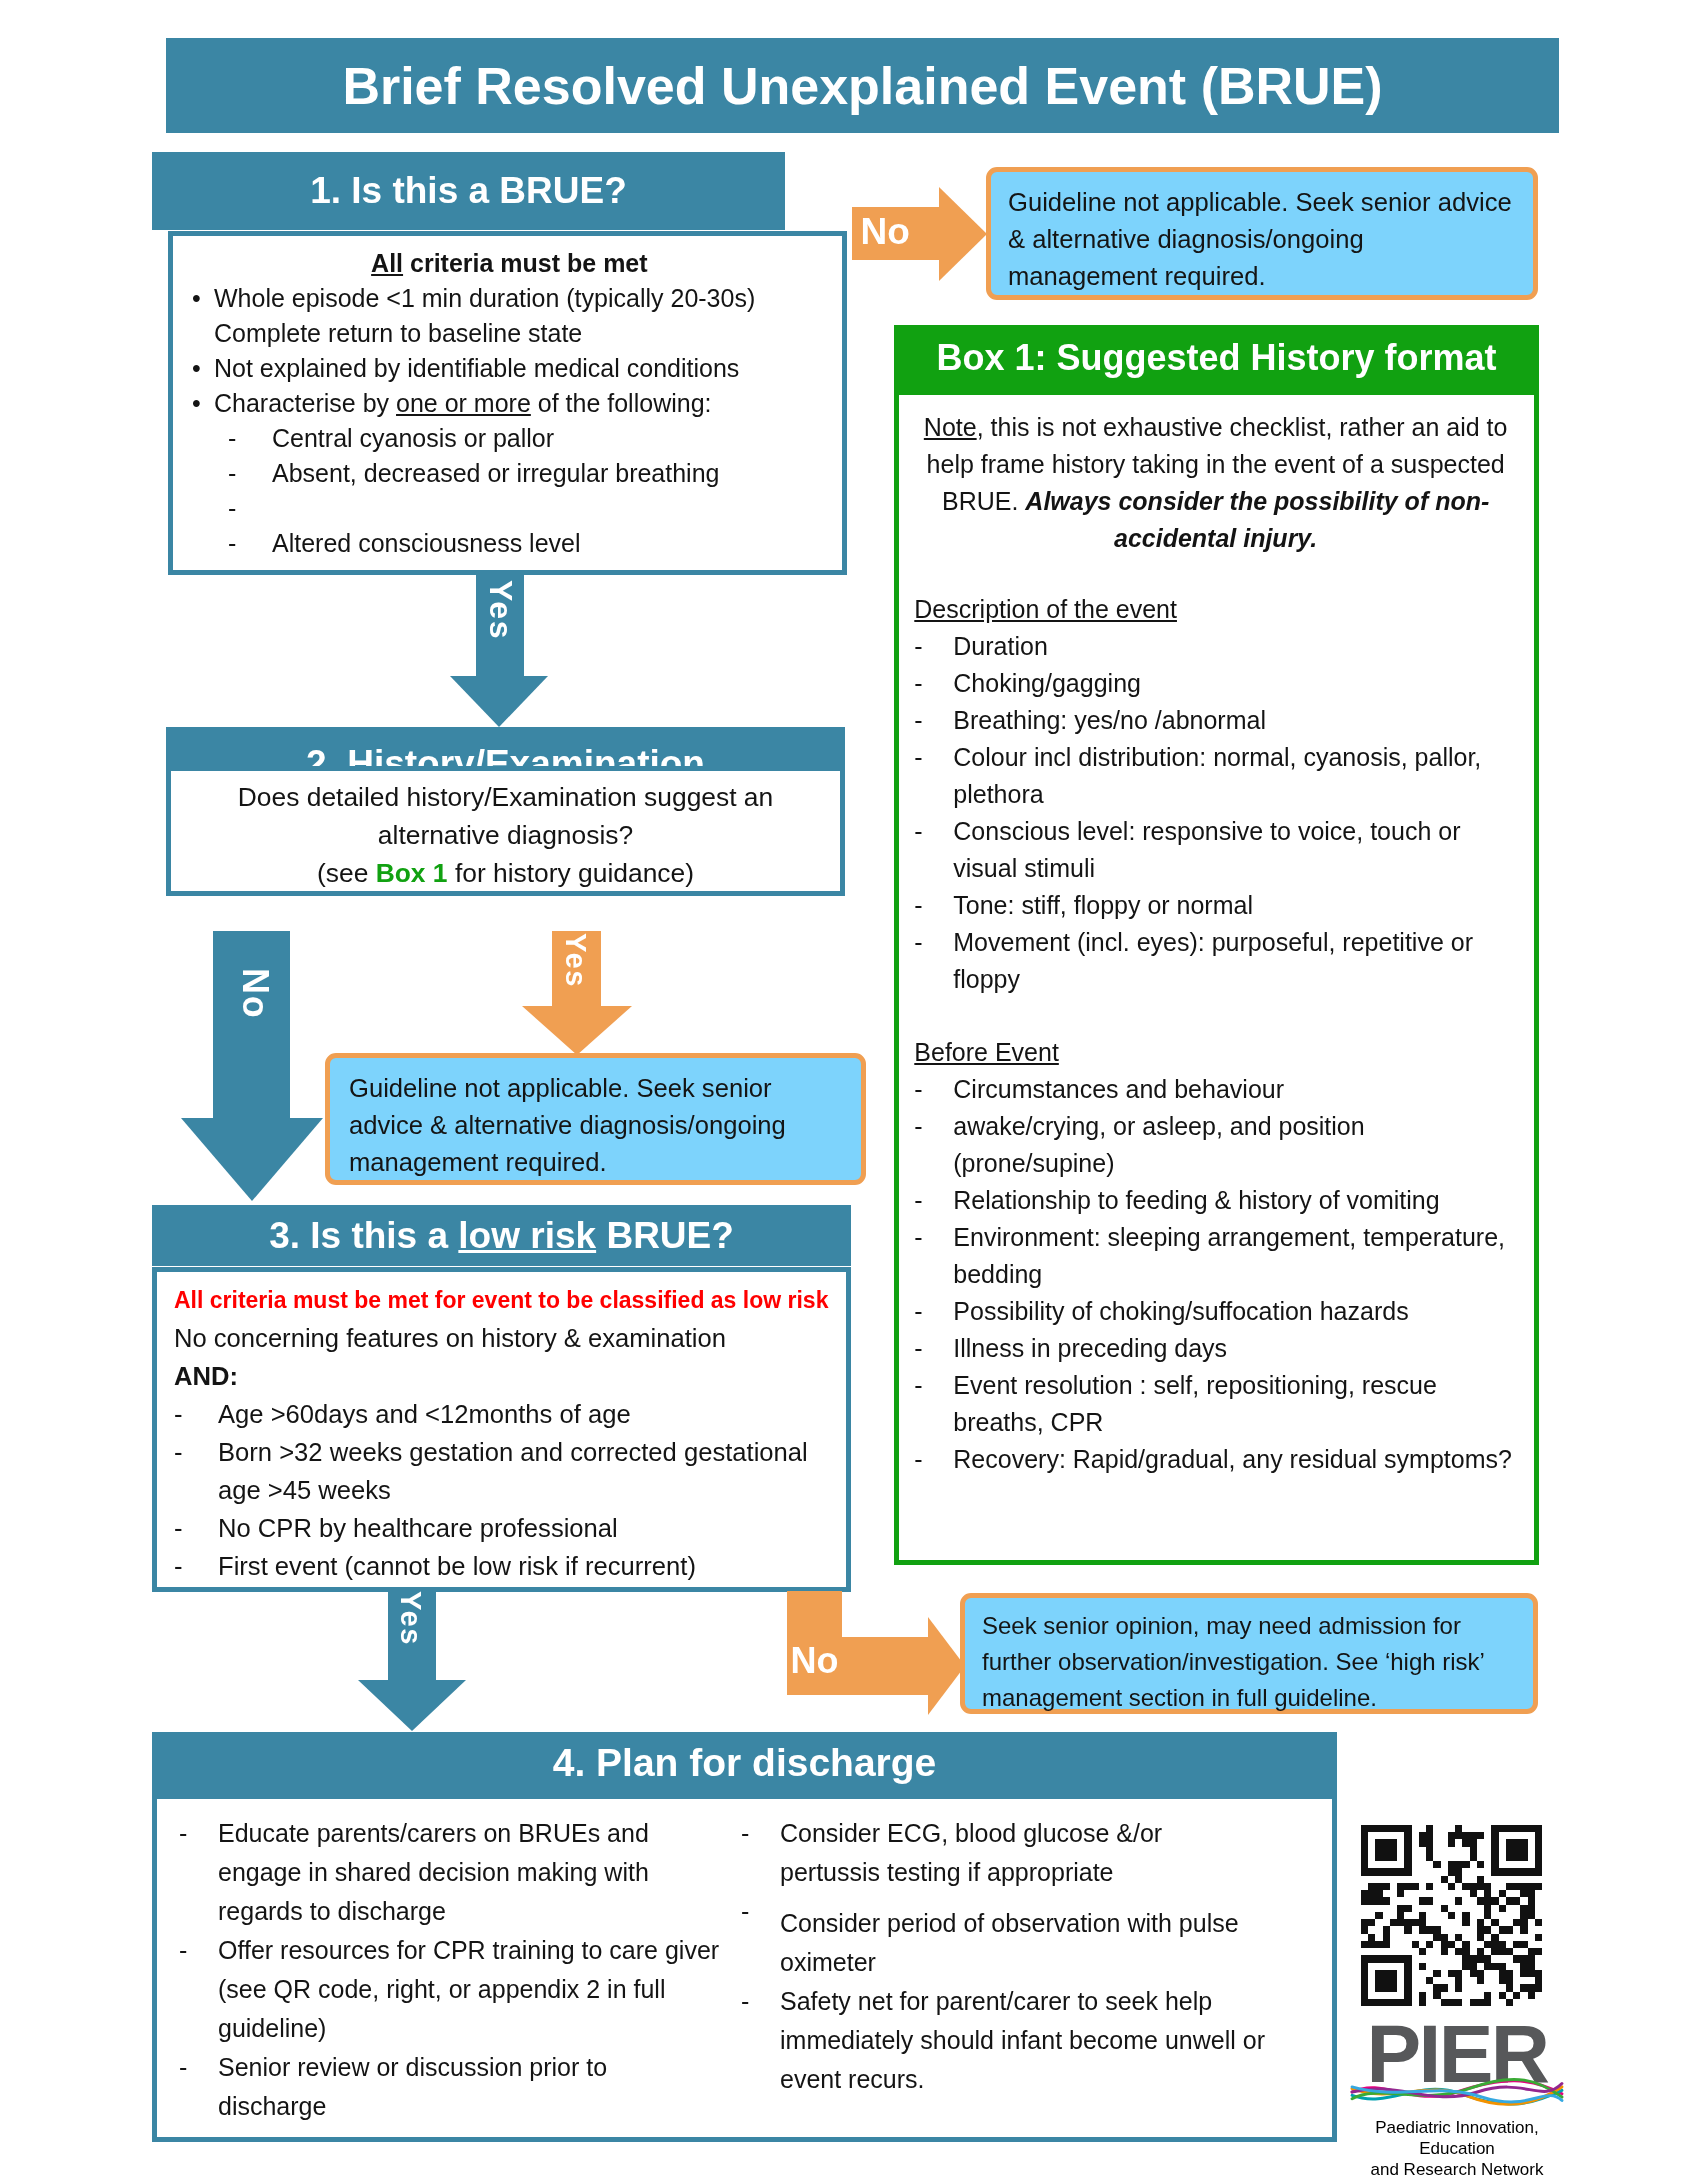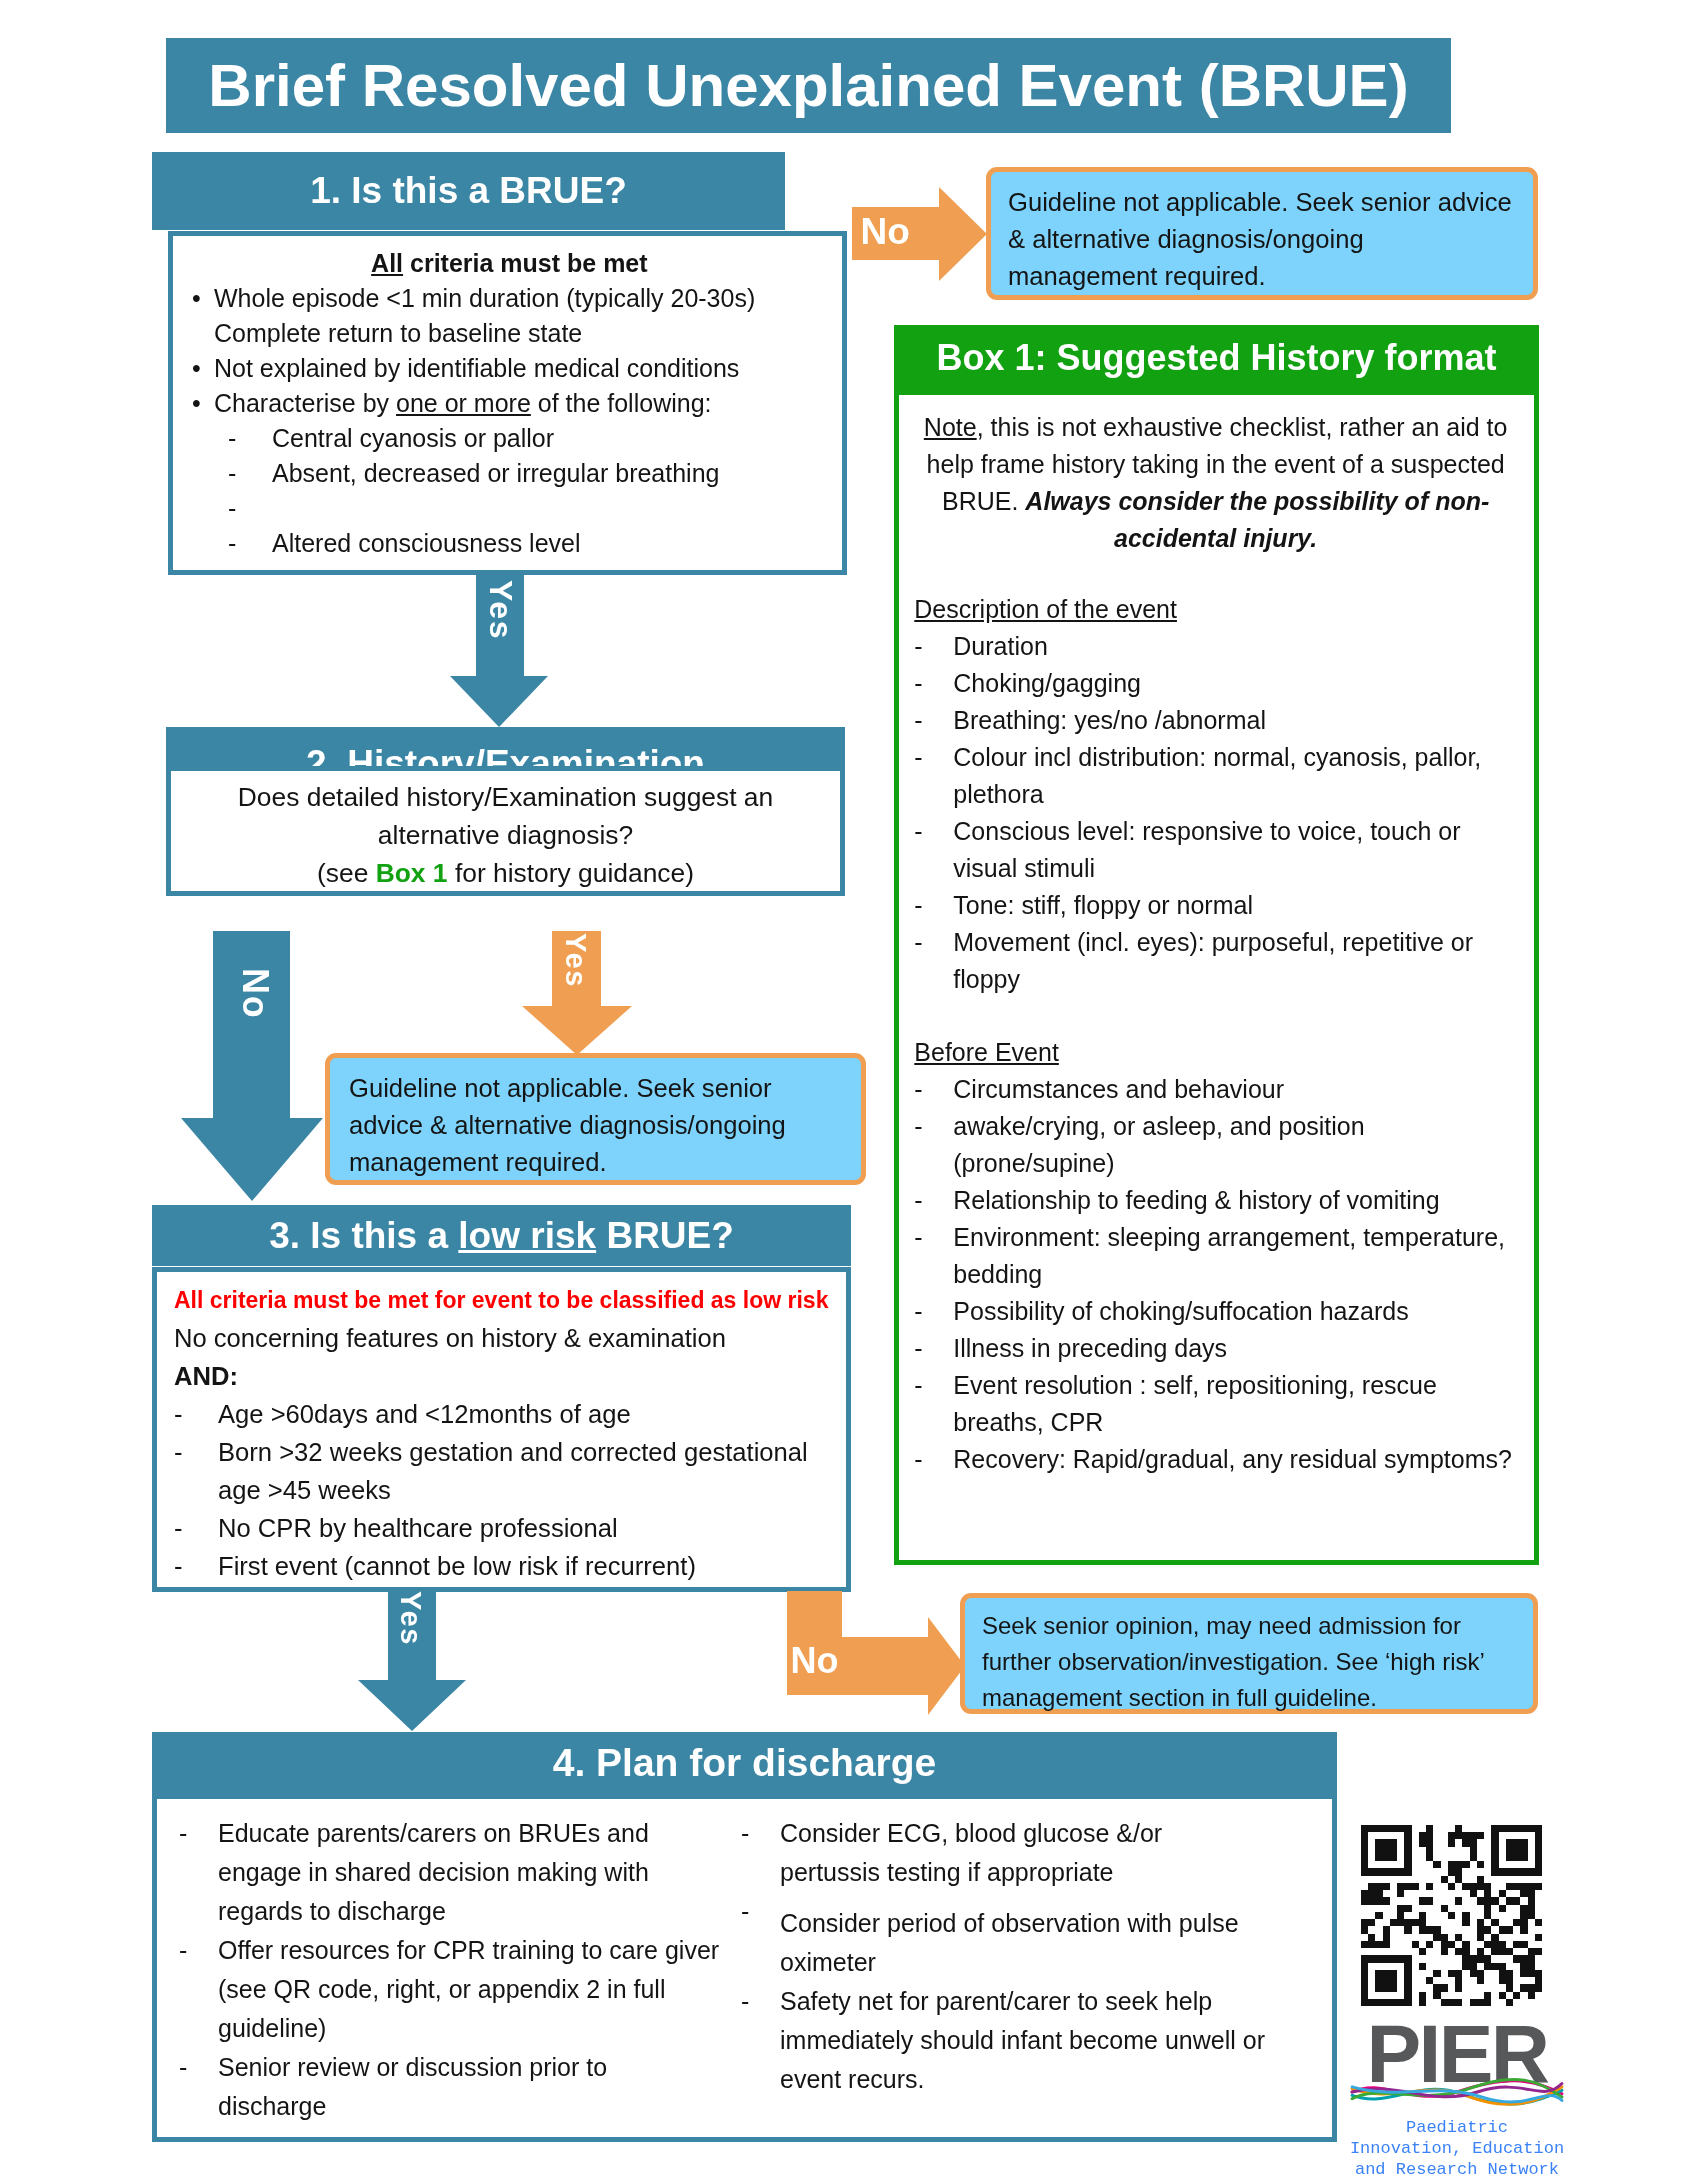--- a/index.html
+++ b/index.html
@@ -30,29 +30,29 @@
   .tailv{position:absolute;background:#3B86A4;}
   .tailv.or{background:#F09F52;}
   .headv{position:absolute;width:0;height:0;}
   .vlabel{position:absolute;writing-mode:vertical-rl;text-orientation:mixed;
           color:#fff;font-weight:bold;font-size:32px;letter-spacing:1.7px;}
   .hlabel{position:absolute;color:#fff;font-weight:bold;font-size:37px;}
 
   
   .pier-word{font-weight:bold;color:#57585A;font-size:82px;letter-spacing:-2.6px;
              line-height:77px;text-align:center;}
-  .pier-tag{color:#3b82f6;font-size:17px;line-height:21px;text-align:center;font-family:Liberation Mono, monospace;}
+  .pier-tag{color:#000000;font-size:17px;line-height:21px;text-align:center;}
   .qr-svg{shape-rendering:crispEdges;}
 </style>
 </head>
 <body>
 
 <div id="page">
 
-  <div class="abs teal-hdr" style="left:166px;top:38px;width:1285px;height:95px;font-size:60px;">
+  <div class="abs teal-hdr" style="left:166px;top:38px;width:1393px;height:95px;font-size:52px;">
     <span>Brief Resolved Unexplained Event (BRUE)</span>
   </div>
 
   <div class="abs teal-hdr" style="left:152px;top:152px;width:633px;height:78px;font-size:37px;">
     <span>1. Is this a BRUE?</span>
   </div>
   <div class="abs white-box" style="left:168px;top:231px;width:679px;height:344px;padding:10.2px 15.3px 8.5px 19px;
               font-size:25px;line-height:35px;">
     <div class="ctr"><span class="b u">All</span><span class="b"> criteria must be met</span></div>
     <div class="li">

